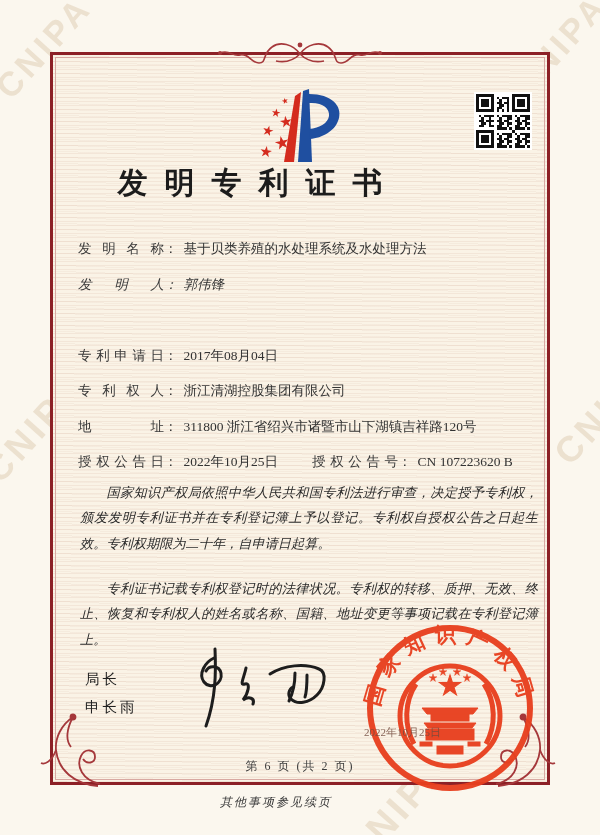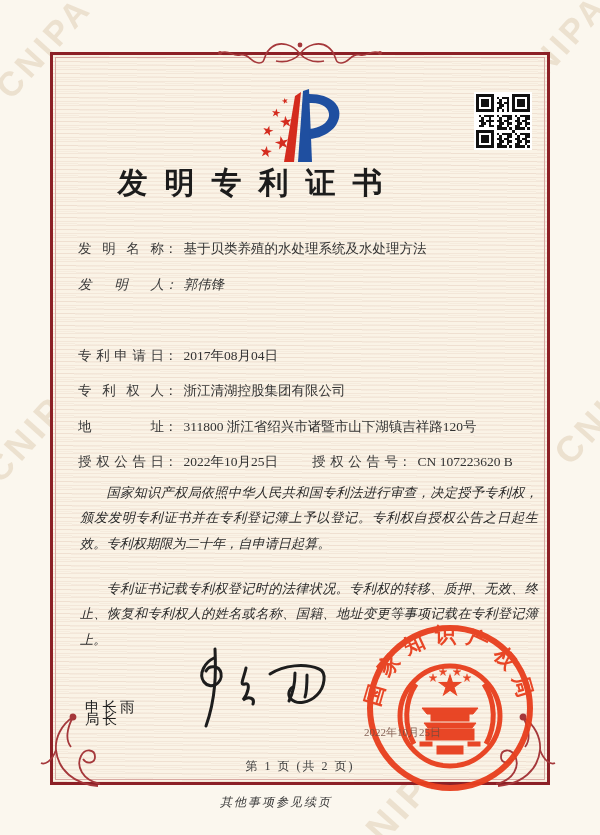--- a/index.html
+++ b/index.html
@@ -43,21 +43,21 @@
   .fcolon{display:inline-block;margin-right:6px;}
   .fvalue{color:#333;}
   .fpair2{margin-left:34px;}
   .paras{
     position:absolute;left:80px;top:480px;width:458px;
     font-size:13.2px;line-height:1.92;color:#2a2a2a;
     text-align:justify;font-style:italic;
   }
   .paras p{margin:0 0 20px 0;text-indent:2em;}
   .sig-title{position:absolute;left:85px;top:670px;font-size:14.5px;letter-spacing:3px;color:#222;
-    font-family:Liberation Mono, monospace;margin-top:40px;}
+    font-family:Liberation Mono, monospace;}
   .sig-name{position:absolute;left:85px;top:698px;font-size:14.5px;letter-spacing:3px;color:#222;
     font-family:"Liberation Sans",sans-serif;}
   .sig-script{position:absolute;left:178px;top:642px;width:160px;height:96px;}
   .seal{position:absolute;left:356px;top:620px;width:188px;height:176px;z-index:5;opacity:.96;}
   .page-num{position:absolute;left:0;top:758px;width:600px;text-align:center;
     font-size:12px;letter-spacing:2px;color:#3a3a3a;}
   .cont-note{position:absolute;left:0;top:794px;width:552px;text-align:center;
     font-size:12px;letter-spacing:2px;color:#3a3a3a;font-style:italic;}
 </style>
 </head>
@@ -340,16 +340,16 @@
         <path d="M-26,7 L26,7 L22,12 L-22,12 Z"></path>
         <rect x="-24" y="13" width="48" height="11"></rect>
         <rect x="-13" y="30" width="26" height="8"></rect>
         <rect x="-30" y="26" width="12" height="4"></rect>
         <rect x="18" y="26" width="12" height="4"></rect>
       </g>
       <text x="8" y="116" font-size="11" fill="#6d4438" opacity="0.85">2022年10月25日</text>
     </g>
   </svg>
 
-  <div class="page-num">第 1 页 (共 2 页)</div>
+  <div class="page-num">第 6 页 (共 2 页)</div>
   <div class="cont-note">其他事项参见续页</div>
 
 </div>
 
 </body></html>

